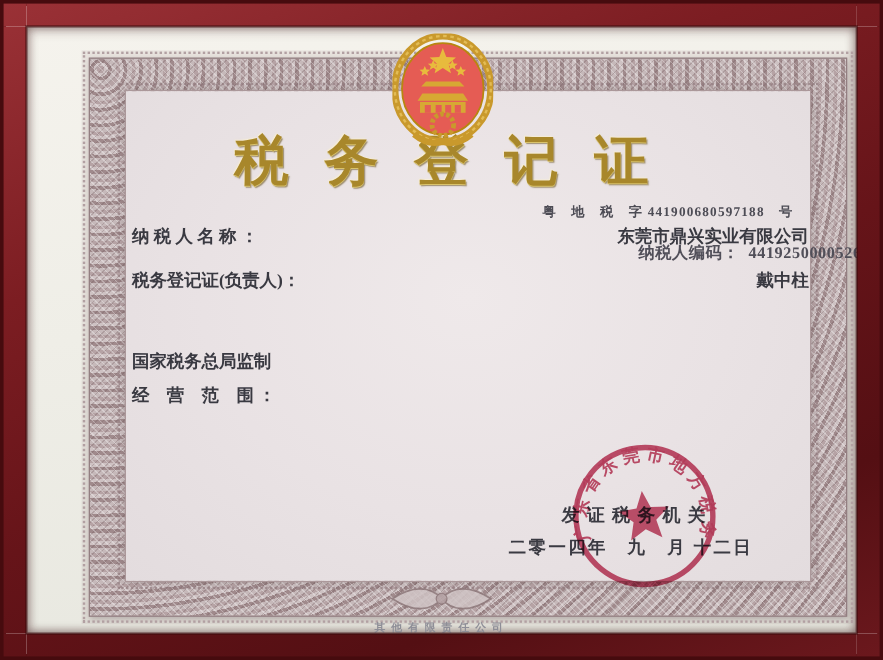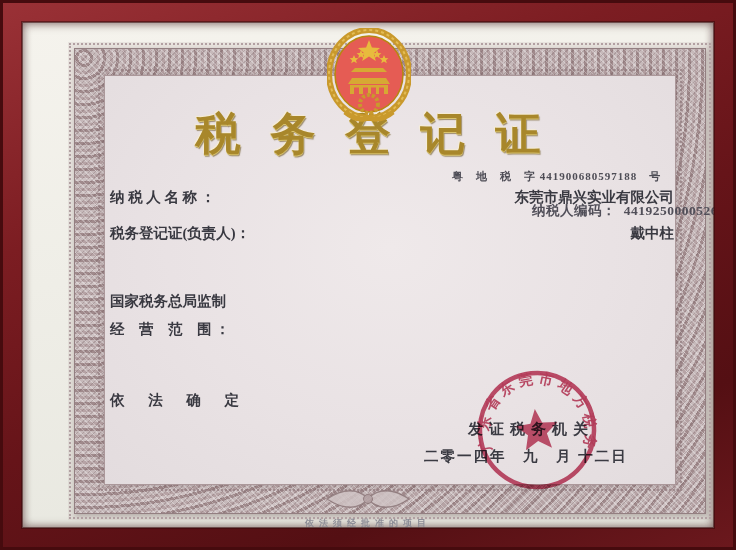--- a/index.html
+++ b/index.html
@@ -136,36 +136,35 @@
   </div>
   <div class="row r3">
   </div>
   <div class="row r4">
     <span class="value">国家税务总局监制</span>
   </div>
   <div class="row r5">
     <span class="label">经　营　范　围 ：</span>
   </div>
   <div class="row r7">
-    <span class="value">依 法 确 定</span>
   </div>
 
   <div class="issuer">发证税务机关</div>
   <div class="issue-date">二零一四年　九　月 十二日</div>
 
   <svg class="seal" width="126" height="126" viewBox="0 0 126 126">
     <circle cx="63" cy="63" r="57" fill="none" stroke="#c23a5c" stroke-width="4.5" opacity=".92"></circle>
     <polygon opacity=".9" fill="#c23a5c" points="63,42 68.9,56.1 84.2,57.2 72.5,67.2 76.1,82.1 63,74 49.9,82.1 53.5,67.2 41.8,57.2 57.1,56.1"></polygon>
     <defs>
       <path id="sealArc" d="M 17.5 82 A 48.5 48.5 0 1 1 108.5 82" fill="none"></path>
     </defs>
     <text font-size="14.5" fill="#c23a5c" opacity=".92" letter-spacing="4.5" font-family="Liberation Serif, DejaVu Serif, serif" font-weight="700">
       <textPath href="#sealArc" startOffset="4">广东省东莞市地方税务局</textPath>
     </text>
   </svg>
 
-  <div class="footer-imprint">依法须经批准的项目</div>
+  <div class="footer-imprint">其他有限责任公司</div>
 
   <div class="frame-outer"></div>
   <div class="frame-main"></div>
   <div class="frame-inner"></div>
 
 </div>
 
 </body></html>

